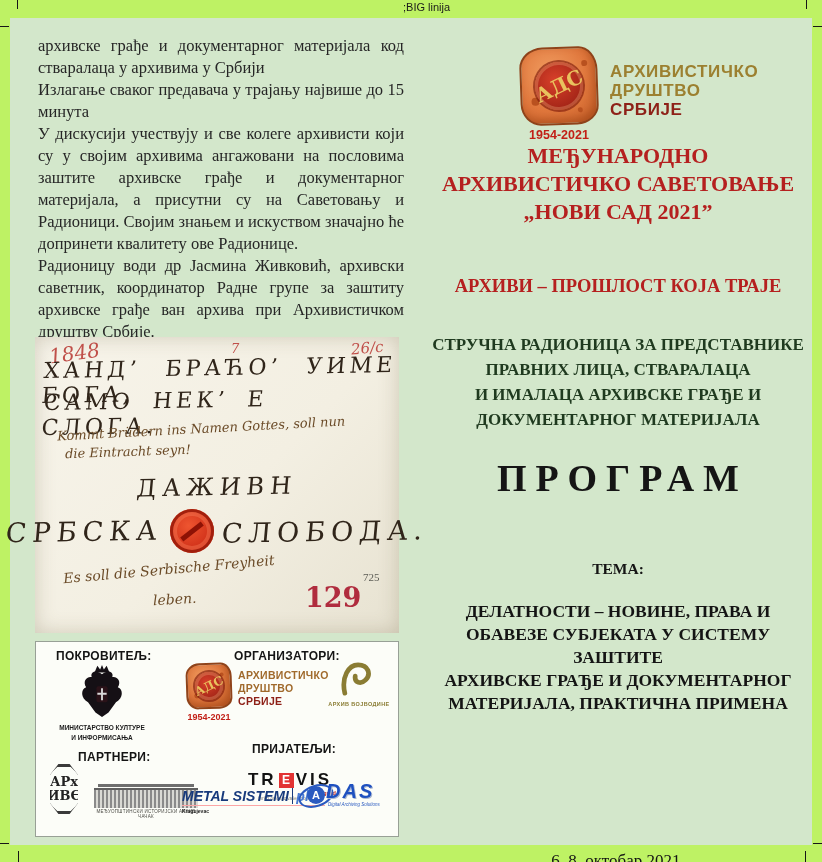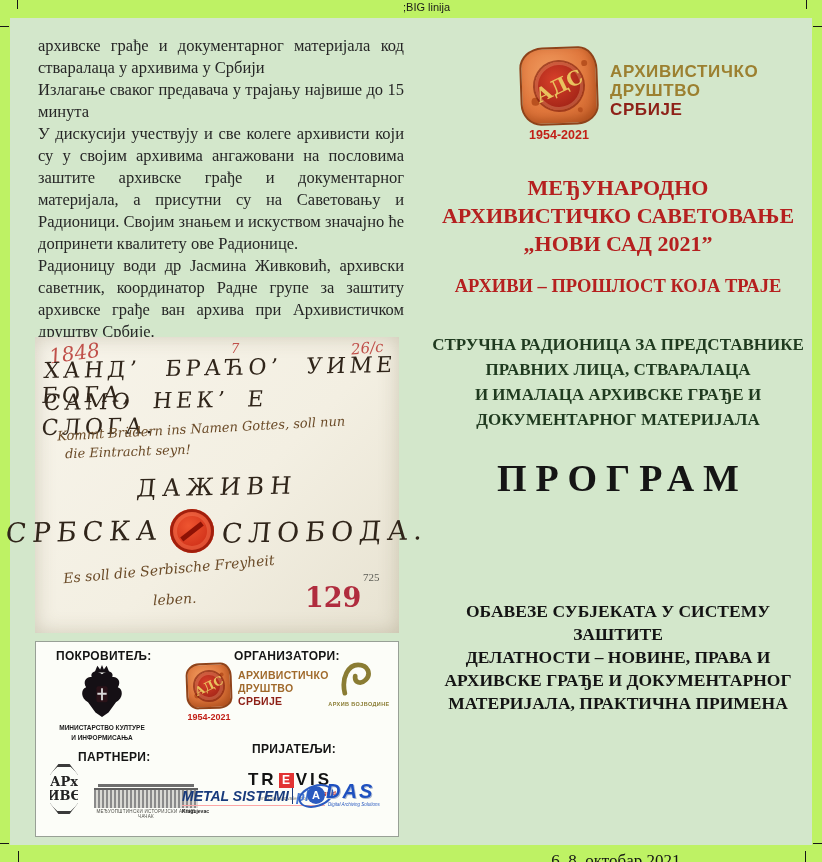--- a/index.html
+++ b/index.html
@@ -95,21 +95,21 @@
 
   
   .right-col{position:absolute;left:412px;top:0;width:392px;height:827px;text-align:center;}
   .r-logo{position:absolute;left:0;top:22px;width:392px;height:120px;text-align:left;}
   .r-pillow{position:absolute;left:98px;top:7px;width:78px;height:78px;}
   .r-pillow .seal span{font-size:20px;}
   .r-years{position:absolute;left:88px;top:88px;width:98px;font-size:12.5px;}
   .r-name{position:absolute;left:188px;top:22px;font-family:"Liberation Sans",sans-serif;font-weight:bold;font-size:17px;line-height:19px;letter-spacing:.6px;}
   .r-name .o{color:#9c8030;}
   .r-name .r{color:#8e2118;}
-  .title{position:absolute;left:0;top:156px;width:392px;color:#b5201f;font-weight:bold;font-size:22px;line-height:28px;}
+  .title{position:absolute;left:0;top:124px;width:392px;color:#b5201f;font-weight:bold;font-size:22px;line-height:28px;}
   .subtitle{position:absolute;left:0;top:258px;width:392px;color:#b5201f;font-weight:bold;font-size:18.5px;}
   .workshop{position:absolute;left:0;top:314px;width:392px;color:#1f3a1f;font-weight:bold;font-size:17px;line-height:25px;}
   .program{position:absolute;left:0;top:438px;width:392px;color:#151515;font-weight:bold;font-size:38px;letter-spacing:9px;text-indent:9px;}
   .tema{position:absolute;left:0;top:542px;width:392px;color:#151515;font-weight:bold;font-size:15.5px;}
   .theme{position:absolute;left:0;top:582px;width:392px;color:#141414;font-weight:bold;font-size:17.5px;line-height:23px;}
   .date{position:absolute;left:0;top:787px;width:392px;color:#141414;font-weight:normal;font-size:17px;margin-top:46px;}
 </style>
 </head>
 <body>
 
@@ -265,24 +265,25 @@
 
       <div class="workshop">
         <div>СТРУЧНА РАДИОНИЦА ЗА ПРЕДСТАВНИКЕ</div>
         <div>ПРАВНИХ ЛИЦА, СТВАРАЛАЦА</div>
         <div>И ИМАЛАЦА АРХИВСКЕ ГРАЂЕ И</div>
         <div>ДОКУМЕНТАРНОГ МАТЕРИЈАЛА</div>
       </div>
 
       <div class="program">ПРОГРАМ</div>
 
+      <div class="tema">ТЕМА:</div>
 
       <div class="theme">
+        <div>ДЕЛАТНОСТИ – НОВИНЕ, ПРАВА И</div>
         <div>ОБАВЕЗЕ СУБЈЕКАТА У СИСТЕМУ ЗАШТИТЕ</div>
-        <div>ДЕЛАТНОСТИ – НОВИНЕ, ПРАВА И</div>
         <div>АРХИВСКЕ ГРАЂЕ И ДОКУМЕНТАРНОГ</div>
         <div>МАТЕРИЈАЛА, ПРАКТИЧНА ПРИМЕНА</div>
       </div>
 
       <div class="date">6–8. октобар 2021.</div>
     </div>
 
   </div>
 </div>
 

